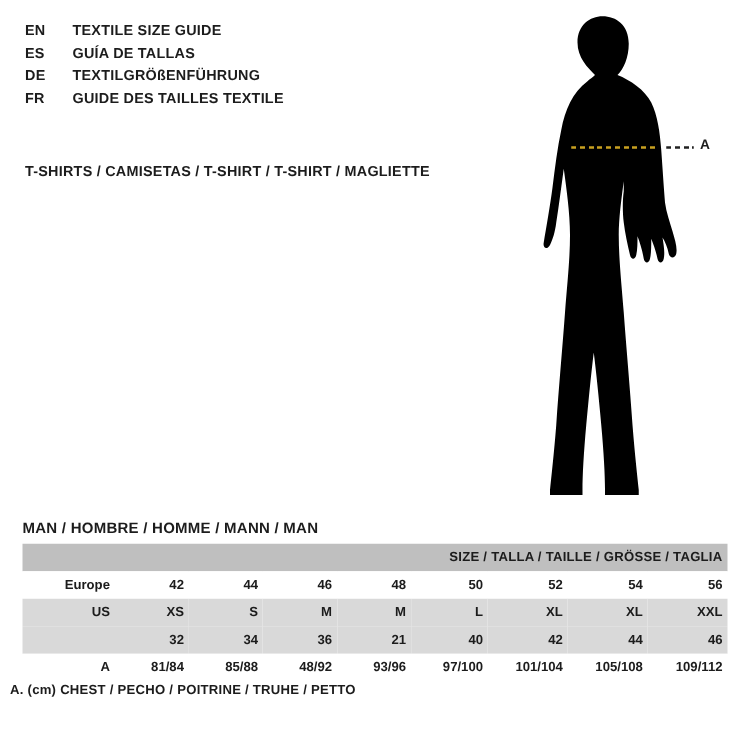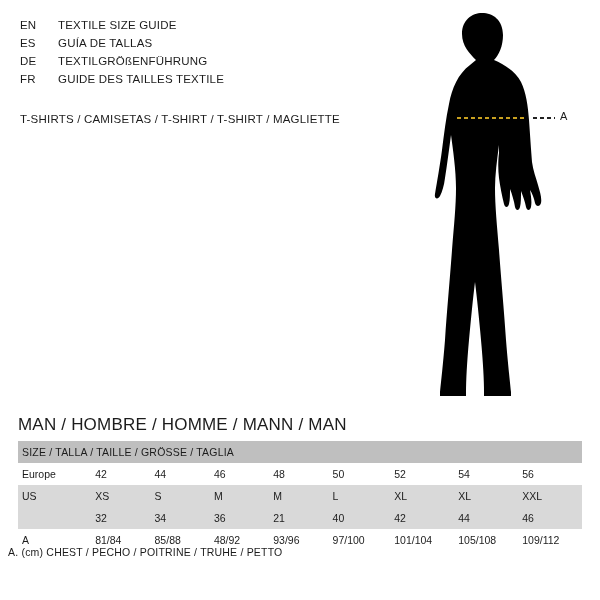--- a/index.html
+++ b/index.html
@@ -12,20 +12,21 @@
     height: 600px;
     font-family: "Liberation Sans", sans-serif;
     color: #1a1a1a;
     position: relative;
     overflow: hidden;
   }
   .page {
     position: relative;
     width: 600px;
     height: 600px;
+    font-weight: bold;
   }
 
   
   .lang-block {
     position: absolute;
     left: 20px;
     top: 16px;
     width: 370px;
   }
   .lang-row {
@@ -48,20 +49,21 @@
     position: absolute;
     left: 20px;
     top: 110px;
     width: 400px;
   }
   .category-line {
     font-size: 11.5px;
     line-height: 18px;
     letter-spacing: 0.2px;
     color: #1c1c1c;
+    margin-top: 19px;
   }
 
   
   .figure {
     position: absolute;
     left: 400px;
     top: 10px;
     width: 190px;
     height: 390px;
   }
@@ -93,36 +95,37 @@
   }
 
   
   .table-wrap {
     position: absolute;
     left: 18px;
     top: 415px;
     width: 564px;
   }
   .table-title {
-    font-size: 17px;
+    font-size: 12px;
     letter-spacing: 0.2px;
     margin-bottom: 6px;
     color: #1c1c1c;
   }
   table.size-table {
     border-collapse: collapse;
     width: 564px;
     font-size: 10.5px;
     color: #1c1c1c;
   }
   table.size-table td {
     padding: 3px 4px;
     height: 16px;
     vertical-align: middle;
     white-space: nowrap;
+    text-align: right;
   }
   tr.header-row {
     background: #bfbfbf;
   }
   tr.header-row td {
     font-size: 10.5px;
     letter-spacing: 0.2px;
   }
   tr.shade td {
     background: #d9d9d9;

